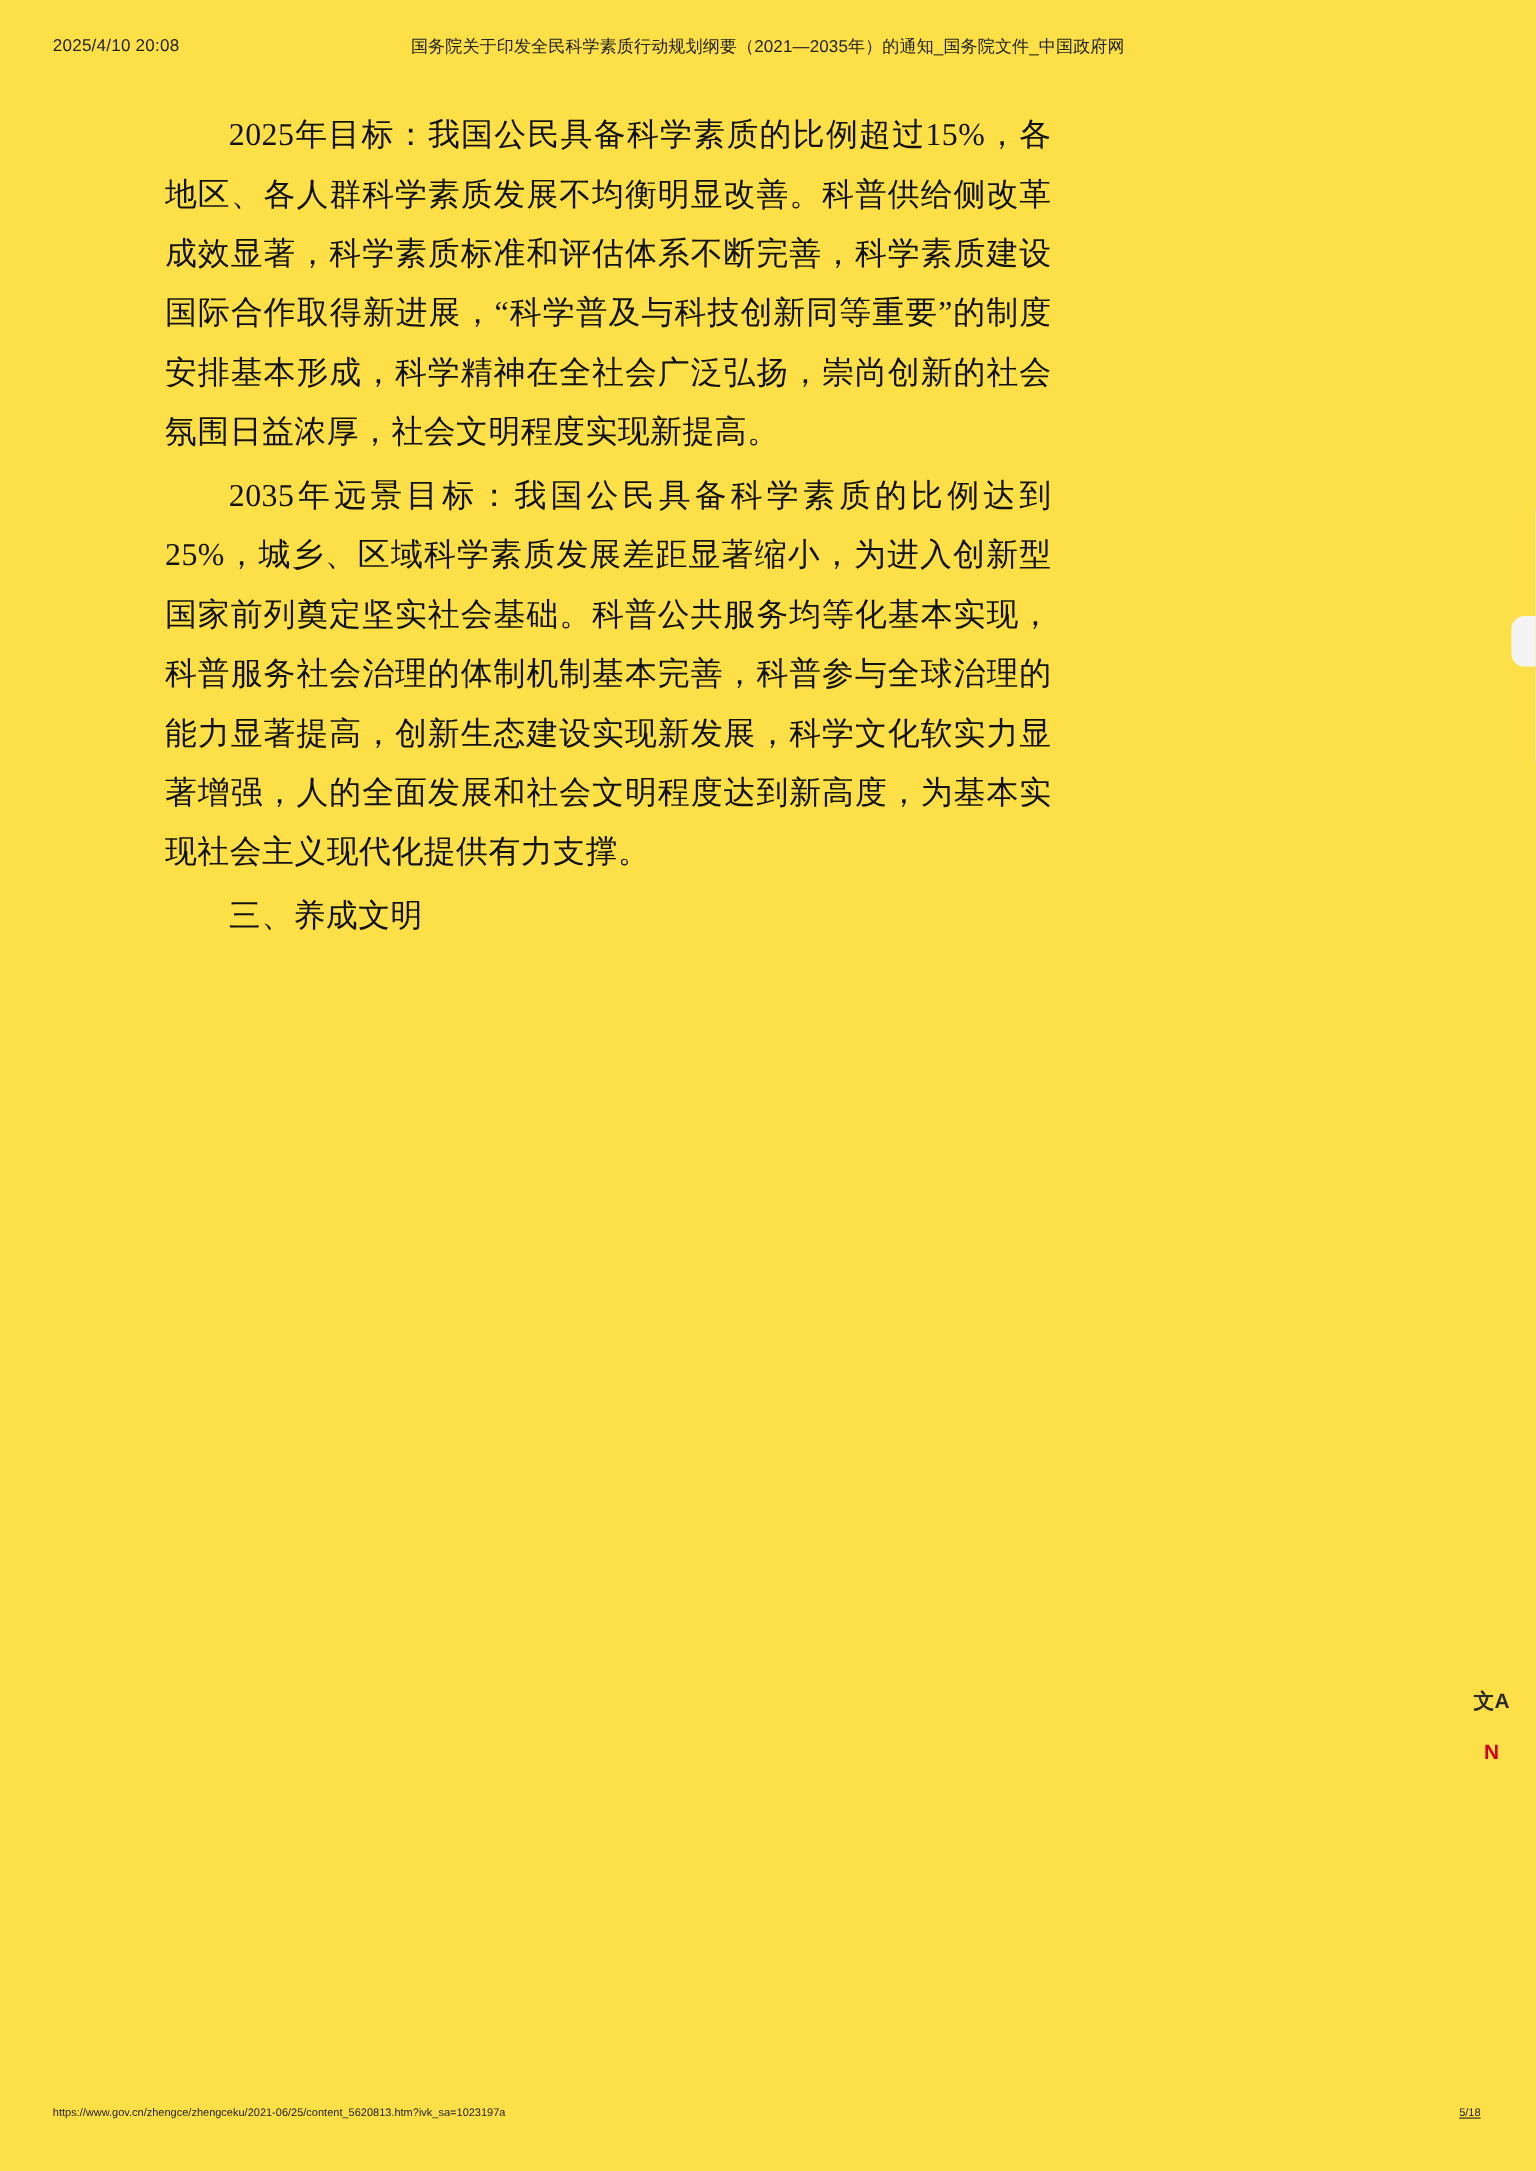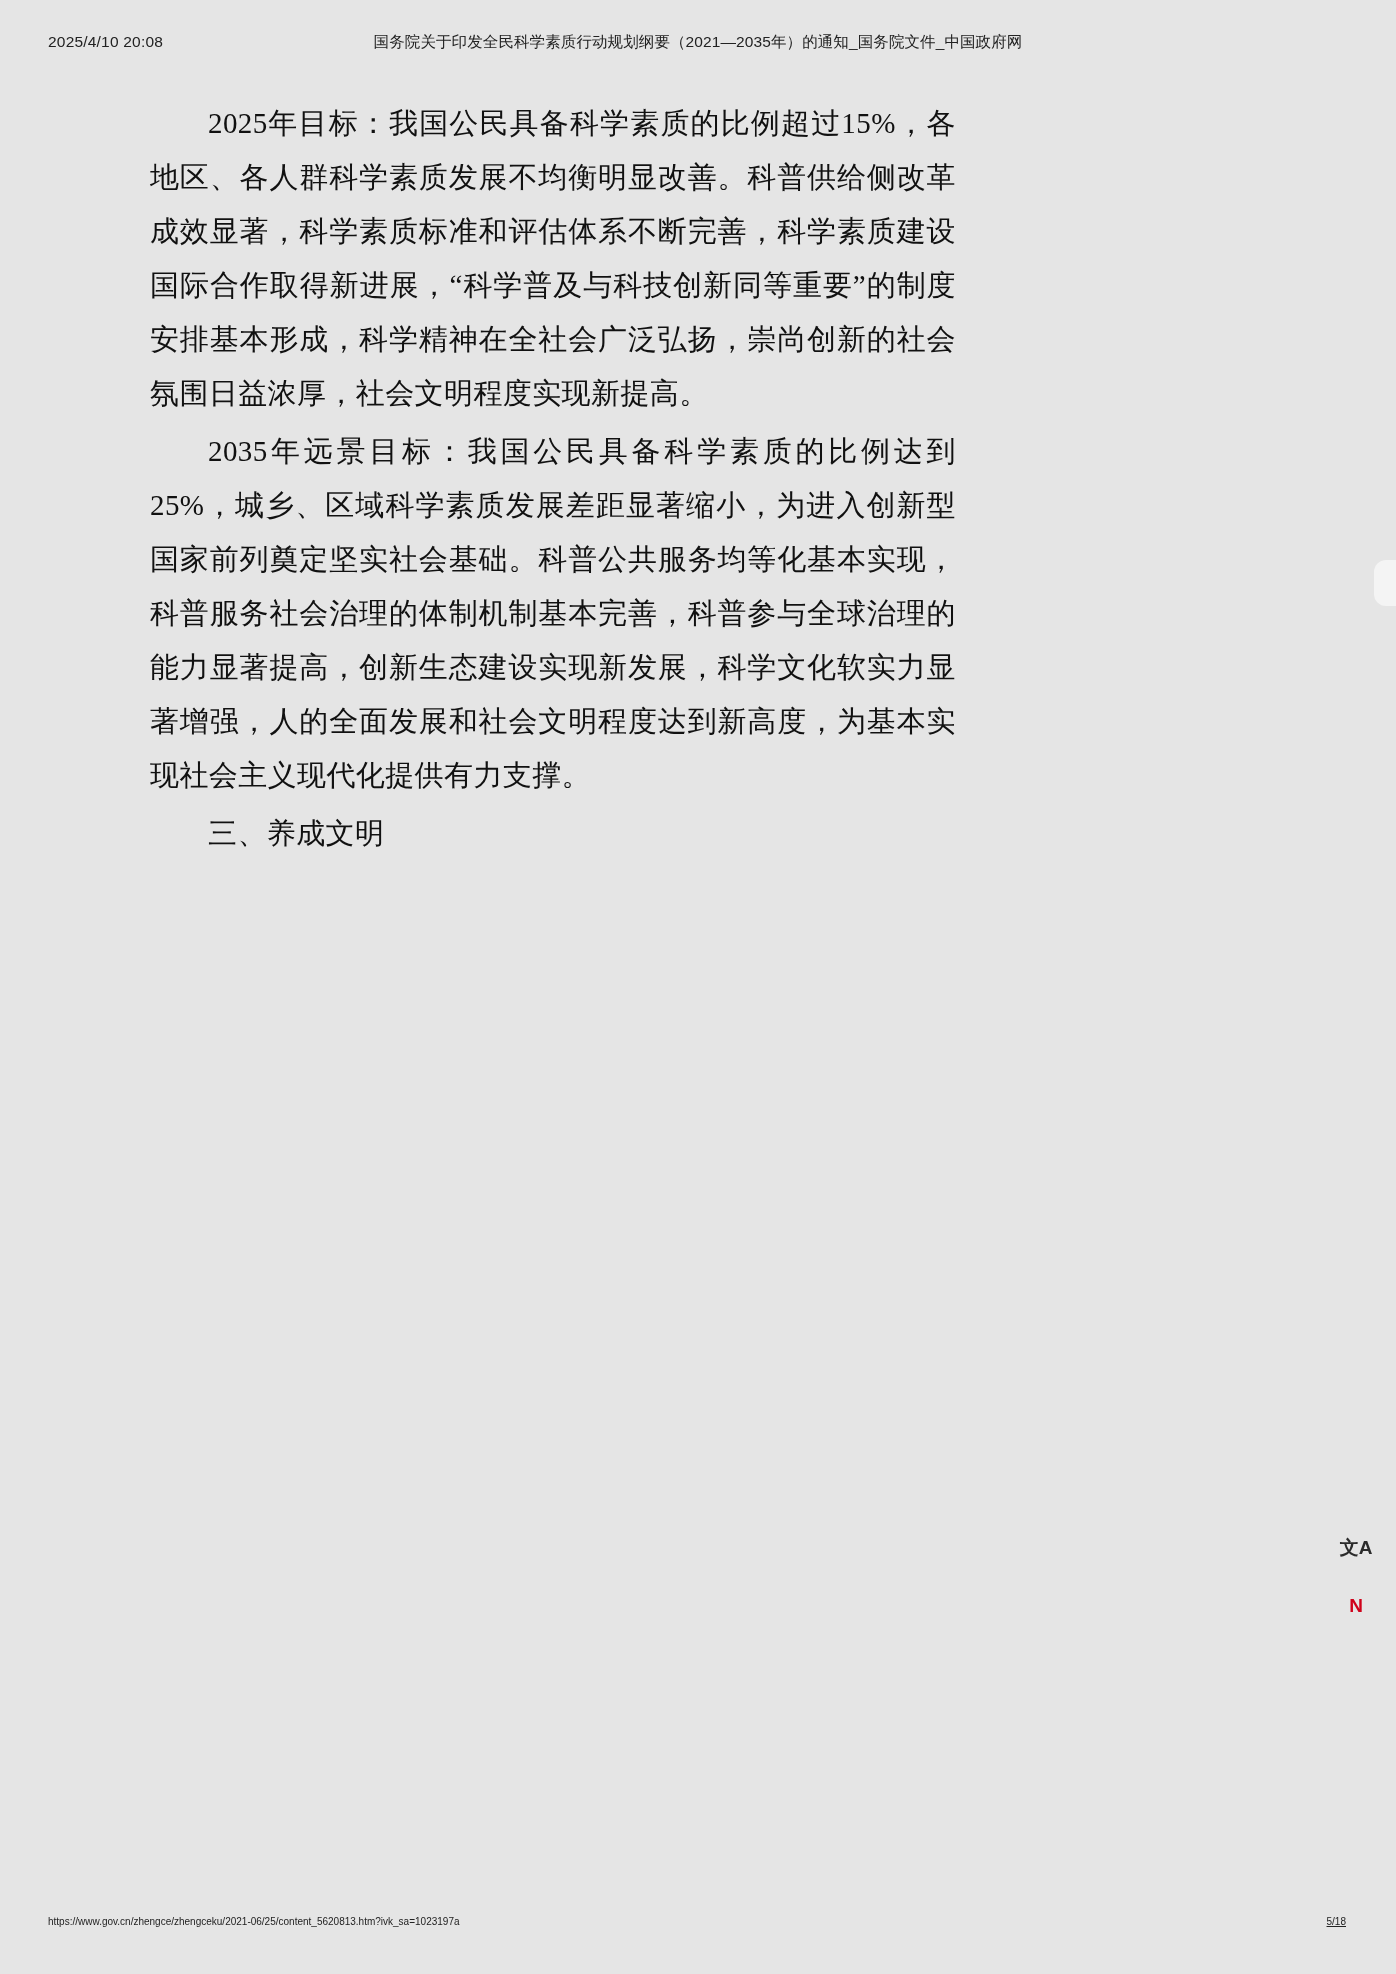--- a/index.html
+++ b/index.html
@@ -12,21 +12,21 @@
     height: 1974px;
     position: relative;
     font-family: "Liberation Serif", "DejaVu Serif", serif;
     color: #1a1a1a;
     overflow: hidden;
   }
 
   .page {
     position: absolute;
     inset: 0;
-    background: #e5e5e5;
+    background: #fde047;
     padding-left: 40px;
   }
 
   
   .print-header {
     position: absolute;
     top: 30px;
     left: 0;
     right: 0;
     height: 24px;
@@ -77,21 +77,21 @@
 
   
   .side-actions {
     position: absolute;
     right: 18px;
     top: 1530px;
     width: 44px;
     display: flex;
     flex-direction: column;
     align-items: center;
-    gap: 24px;
+    gap: 12px;
     margin-left: 40px;
   }
   .side-actions .act {
     width: 34px;
     height: 34px;
     display: flex;
     align-items: center;
     justify-content: center;
     cursor: pointer;
   }

